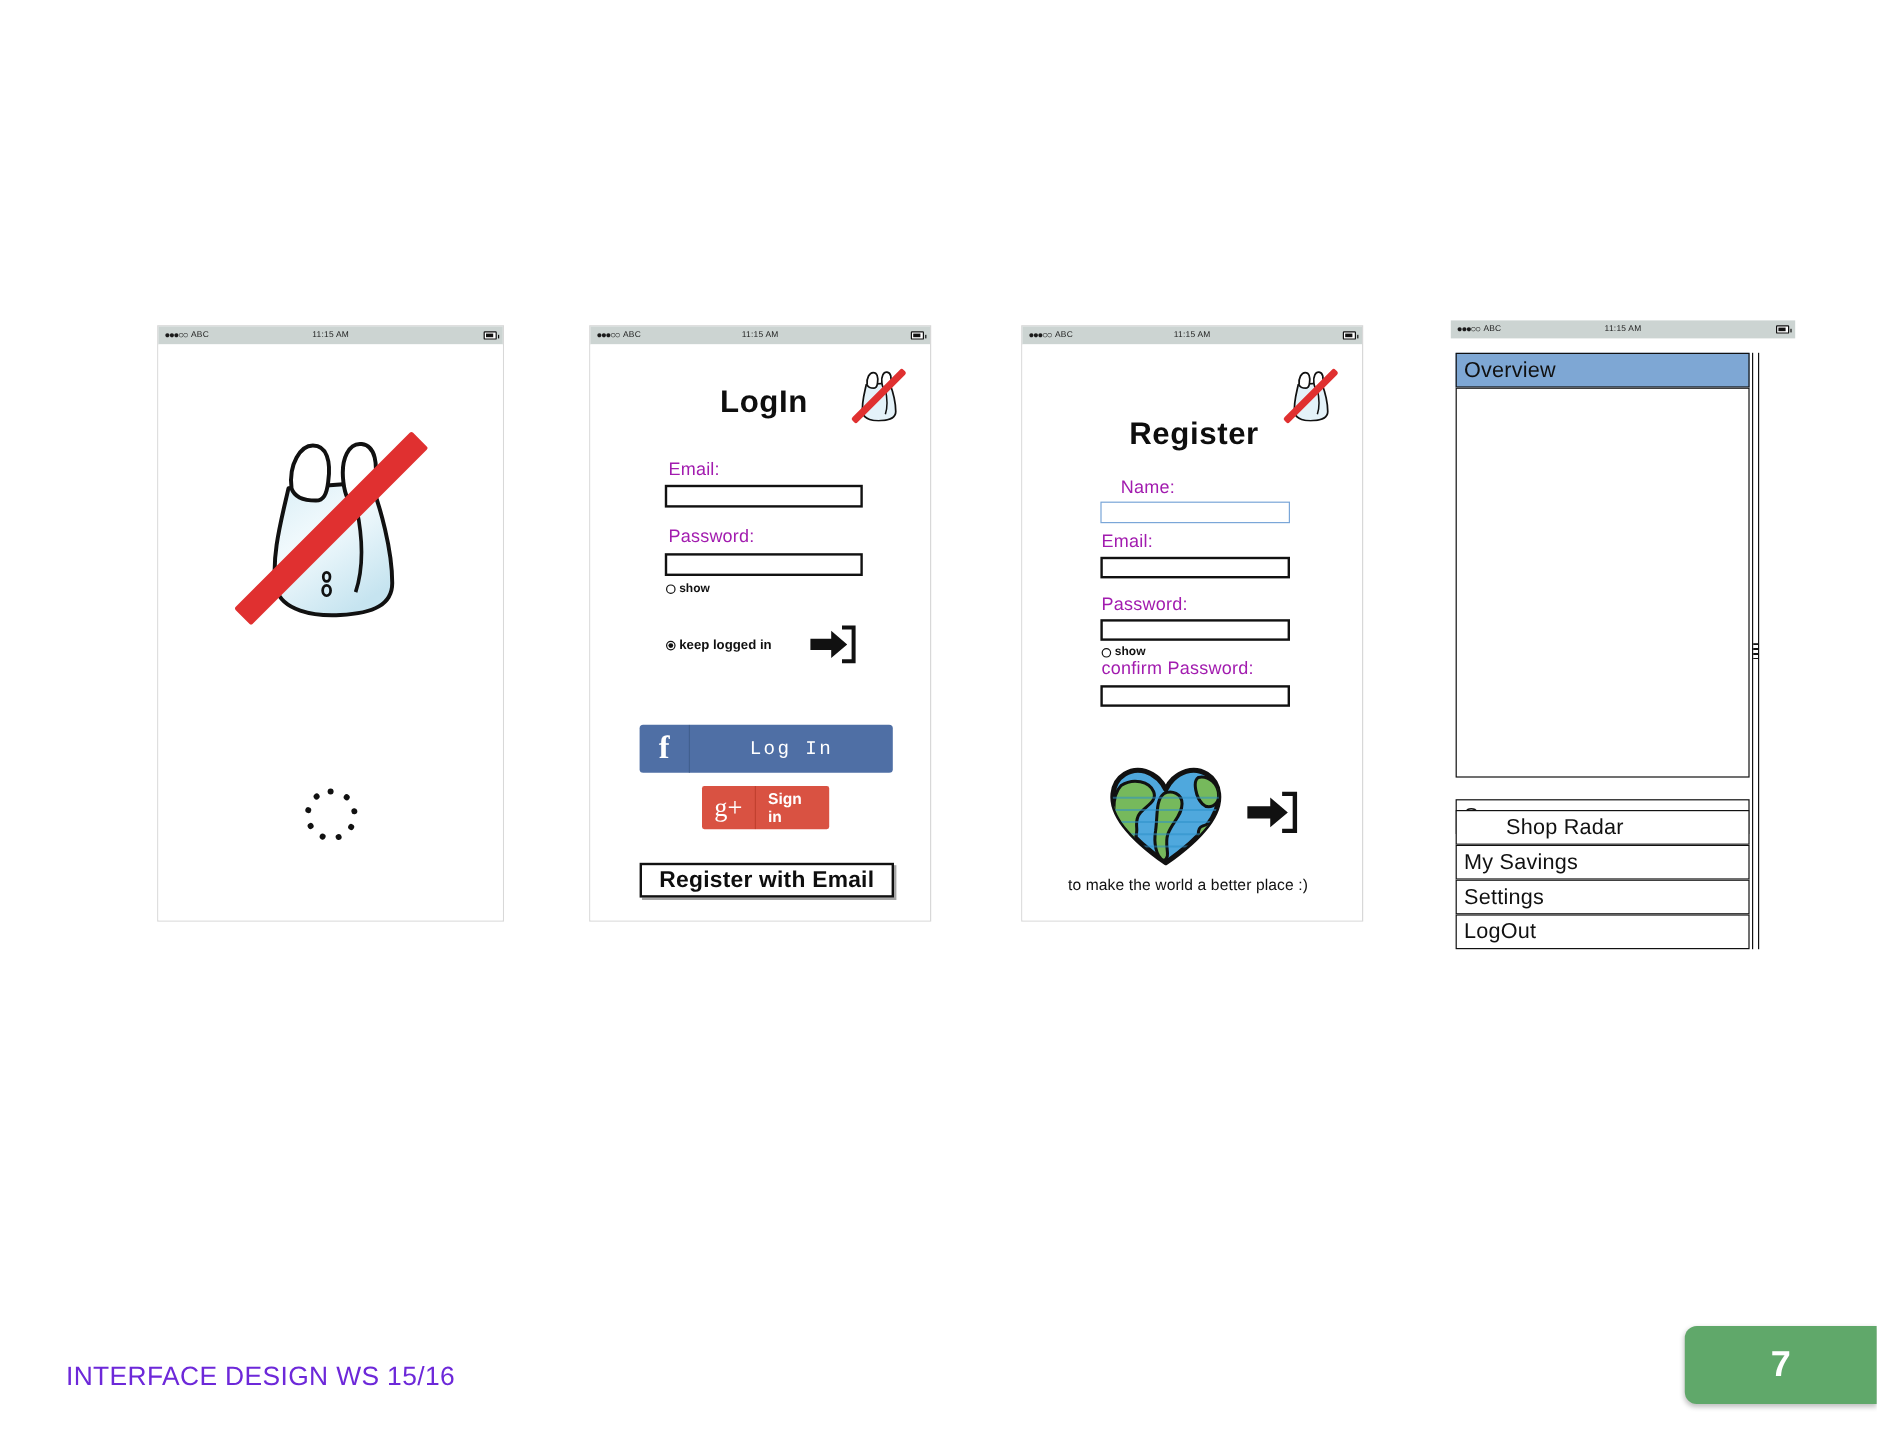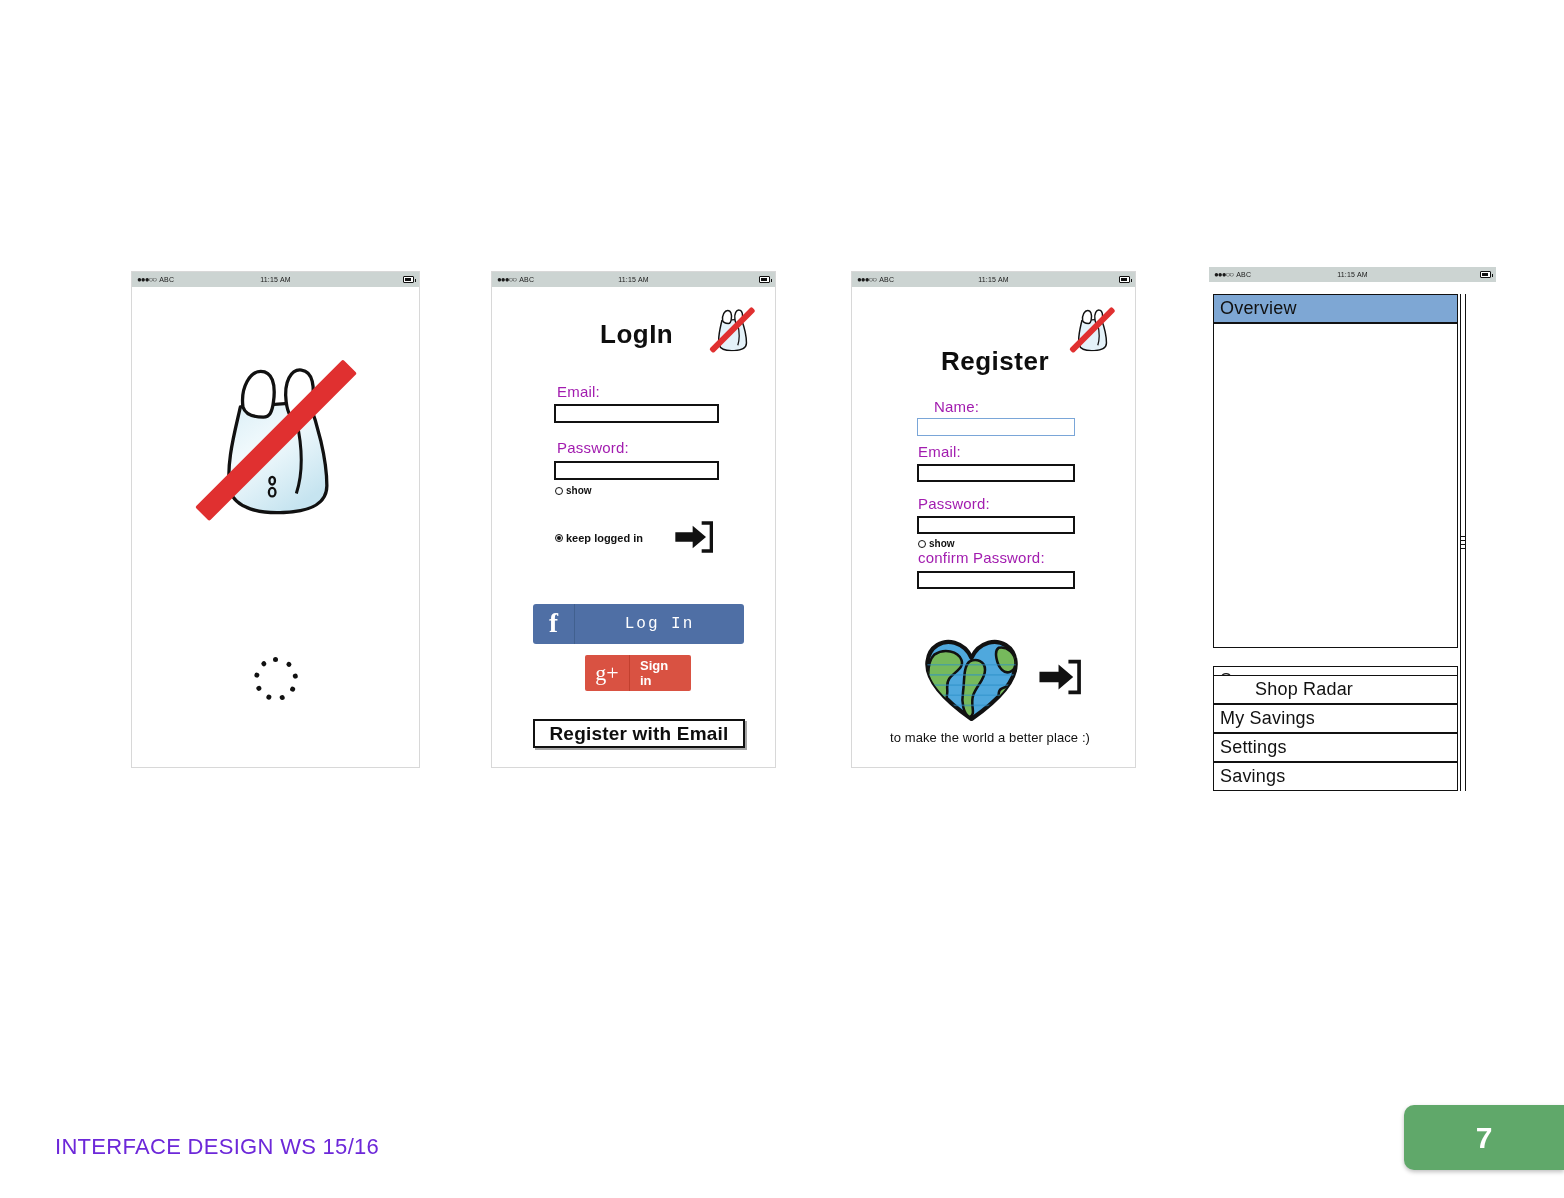--- a/index.html
+++ b/index.html
@@ -417,21 +417,21 @@
       <div class="menu-item" style="top:393px;padding-left:41px;">
         <span>Shop Radar</span>
       </div>
       <div class="menu-item" style="top:422px;">
         <span>My Savings</span>
       </div>
       <div class="menu-item" style="top:451px;">
         <span>Settings</span>
       </div>
       <div class="menu-item" style="top:480px;">
-        <span>Savings</span>
+        <span>LogOut</span>
       </div>
 
       <div class="menu-scroll" style="right:30px; top:12px; height:497px;">
         <div class="grip"></div>
       </div>
     </div>
   </div>
 
   <div class="footer-text">INTERFACE DESIGN WS 15/16</div>
   <div class="page-badge">7</div>

